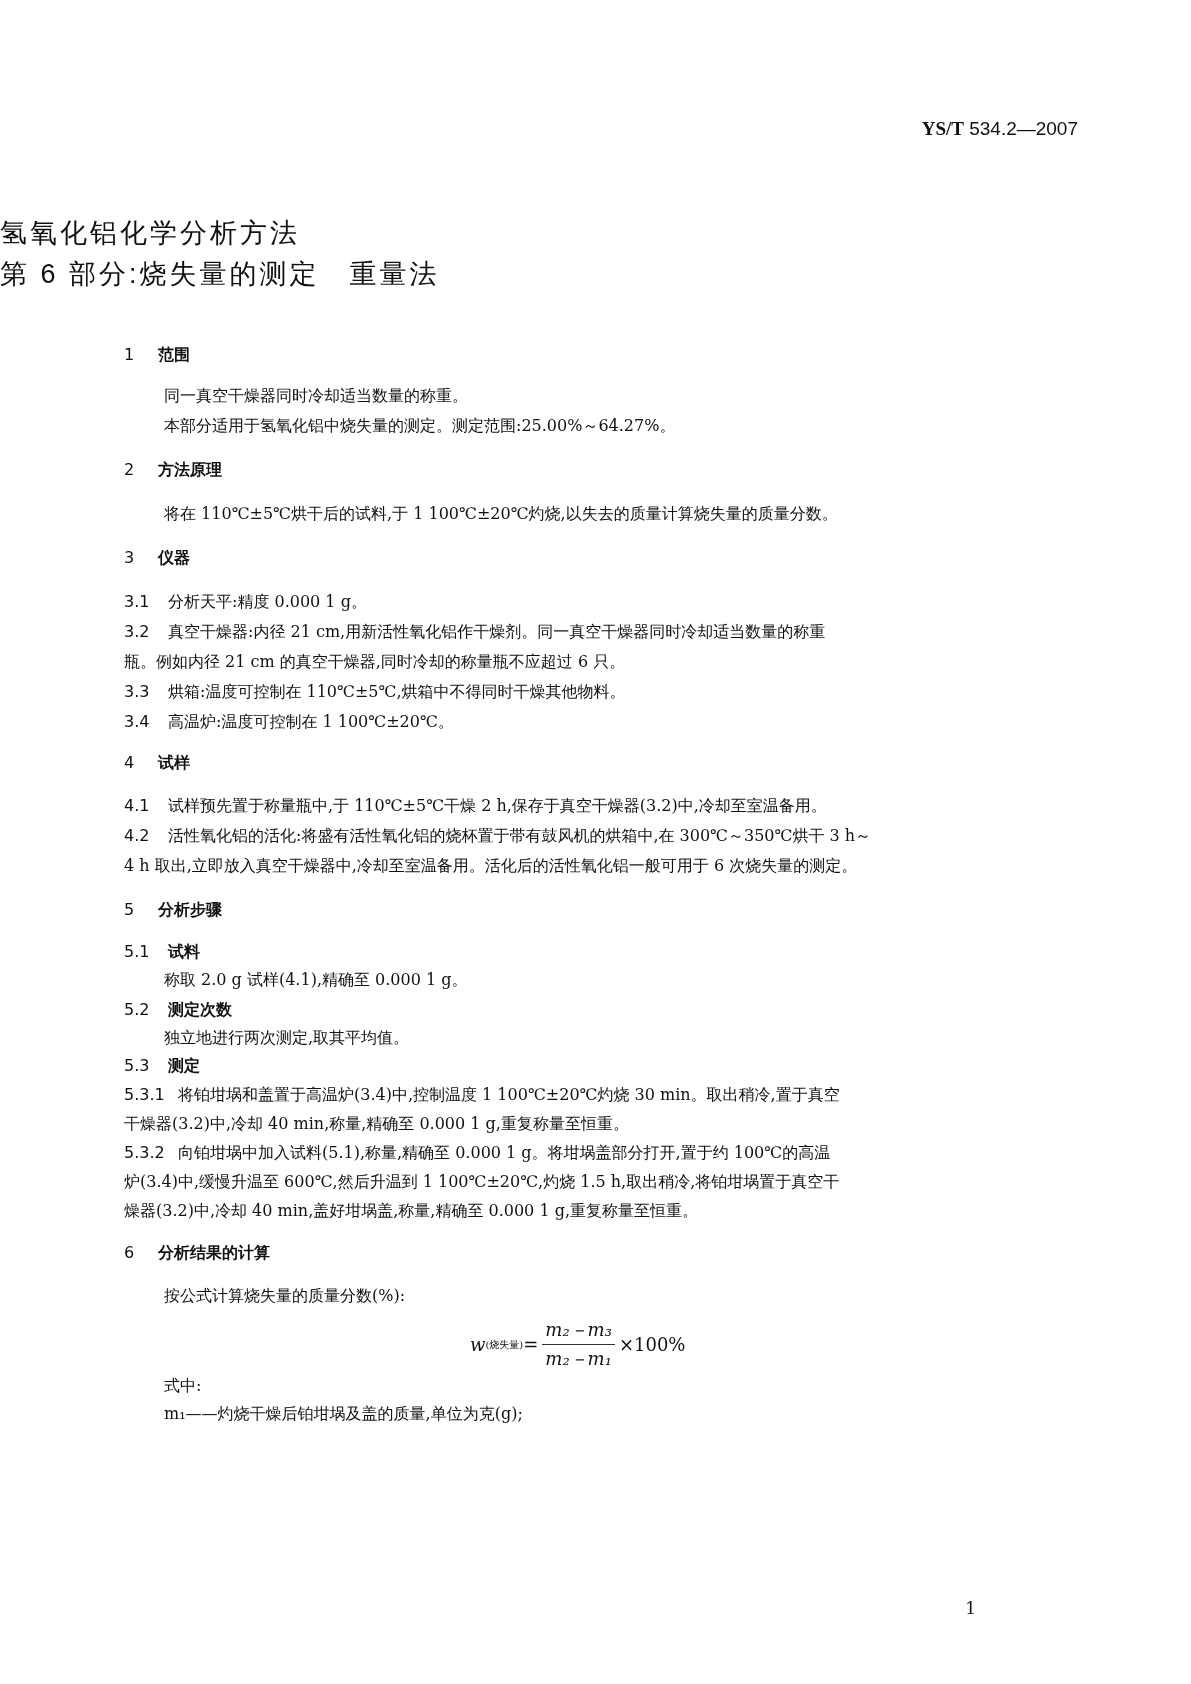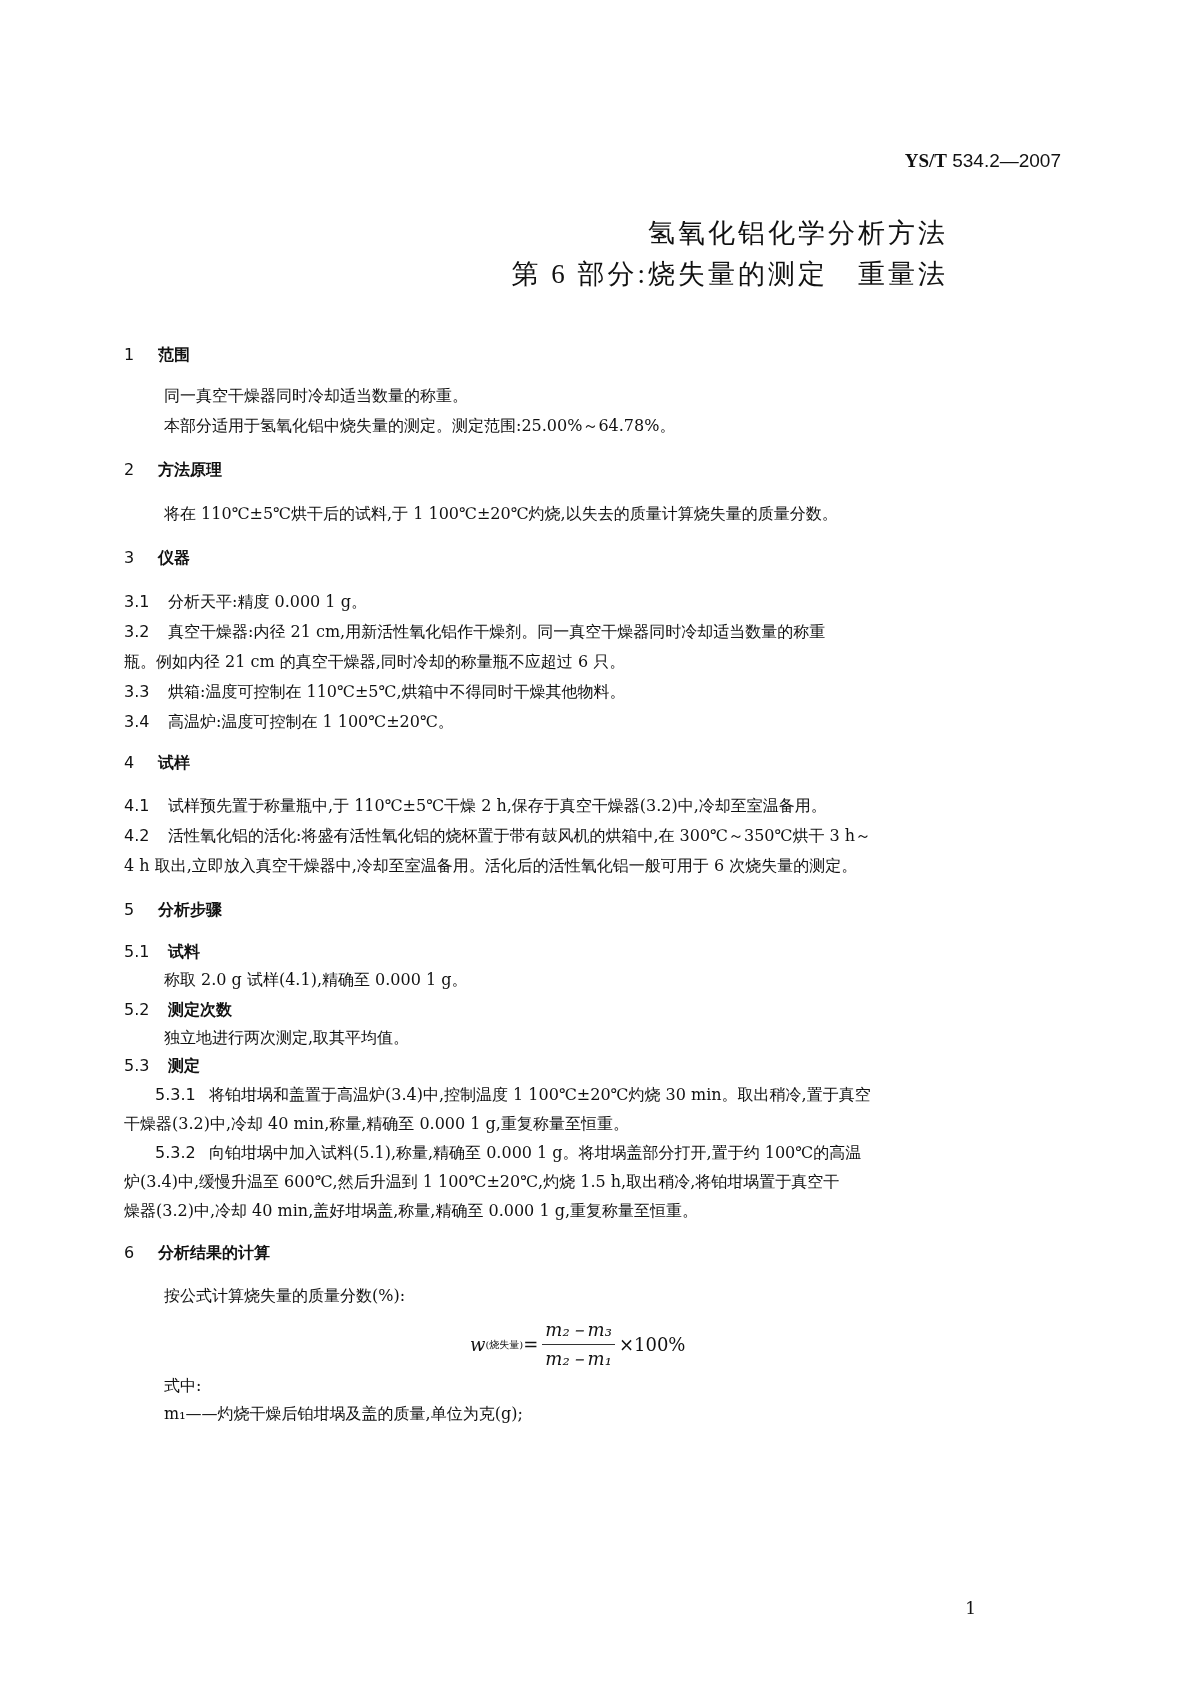--- a/index.html
+++ b/index.html
@@ -1,53 +1,53 @@
 <!DOCTYPE html>
 <html><head>
 <meta charset="utf-8">
 <style>
   html, body { margin:0; padding:0; background:#ffffff; }
   body { width:1191px; height:1684px; position:relative; overflow:hidden;
          font-family:"DejaVu Serif", "Liberation Serif", serif; color:#111; }
-  .std-code { position:absolute; top:118px; right:130px; font-size:19px;
-              font-family:"Liberation Sans", sans-serif;margin-top:32px; }
+  .std-code { position:absolute; top:118px; right:113px; font-size:19px;
+              font-family:"Liberation Sans", sans-serif; }
   .std-code b { font-family:"Liberation Serif", serif; font-weight:bold; }
-  .title { position:absolute; left:0; width:948px; text-align:right;
-           font-family:Liberation Serif, serif; font-size:27px; letter-spacing:3px; }
+  .title { position:absolute; left:0; width:948px; text-align:left;
+           font-family:Liberation Sans, sans-serif; font-size:27px; letter-spacing:3px; }
   .t1 { top:215px; }
   .t2 { top:256px; }
   .sec { position:absolute; left:124px; font-family:"DejaVu Sans", sans-serif;
          font-size:16px; font-weight:bold; }
   .sec .num { display:inline-block; width:34px; font-weight:normal; }
   .p { position:absolute; font-size:16px; white-space:nowrap; }
   .ind { left:164px; }
   .sub { left:124px; }
   .sub .num { font-family:"DejaVu Sans", sans-serif; display:inline-block; }
   .sub .num.w2 { width:44px; }
-  .sub .num.w3 { width:54px;margin-left:31px; }
+  .sub .num.w3 { width:54px; }
   .subh { font-family:Liberation Sans, sans-serif; font-weight:bold; }
   .formula { position:absolute; top:1425px; left:470px; font-size:18px; font-family:"DejaVu Serif", serif; display:flex; align-items:center; }
   .formula i { font-style:italic; }
   .frac { display:inline-flex; flex-direction:column; align-items:flex-end; margin:0 4px; }
   .frac .num-part { border-bottom:1.5px solid #333; padding:0 3px 2px; }
   .frac .den-part { padding:2px 3px 0; }
   .small { font-size:10px; }
   .pageno { position:absolute; right:215px; top:1598px; font-size:17px; }
 </style>
 </head>
 <body>
 
 <div class="std-code"><b>YS/T</b><span> 534.2—2007</span></div>
 
 <div class="title t1">氢氧化铝化学分析方法</div>
 <div class="title t2">第 6 部分:烧失量的测定　重量法</div>
 
 <div class="sec" style="top:345px"><span class="num">1</span><span>范围</span></div>
 <div class="p ind" style="top:386px">同一真空干燥器同时冷却适当数量的称重。</div>
-<div class="p ind" style="top:416px">本部分适用于氢氧化铝中烧失量的测定。测定范围:25.00%～64.78%。</div>
+<div class="p ind" style="top:416px">本部分适用于氢氧化铝中烧失量的测定。测定范围:25.00%～64.27%。</div>
 
 <div class="sec" style="top:460px"><span class="num">2</span><span>方法原理</span></div>
 <div class="p ind" style="top:504px">将在 110℃±5℃烘干后的试料,于 1 100℃±20℃灼烧,以失去的质量计算烧失量的质量分数。</div>
 
 <div class="sec" style="top:548px"><span class="num">3</span><span>仪器</span></div>
 <div class="p sub" style="top:592px"><span class="num w2">3.1</span><span>分析天平:精度 0.000 1 g。</span></div>
 <div class="p sub" style="top:622px"><span class="num w2">3.2</span><span>真空干燥器:内径 21 cm,用新活性氧化铝作干燥剂。同一真空干燥器同时冷却适当数量的称重</span></div>
 <div class="p sub" style="top:652px">瓶。例如内径 21 cm 的真空干燥器,同时冷却的称量瓶不应超过 6 只。</div>
 <div class="p sub" style="top:682px"><span class="num w2">3.3</span><span>烘箱:温度可控制在 110℃±5℃,烘箱中不得同时干燥其他物料。</span></div>
 <div class="p sub" style="top:712px"><span class="num w2">3.4</span><span>高温炉:温度可控制在 1 100℃±20℃。</span></div>

